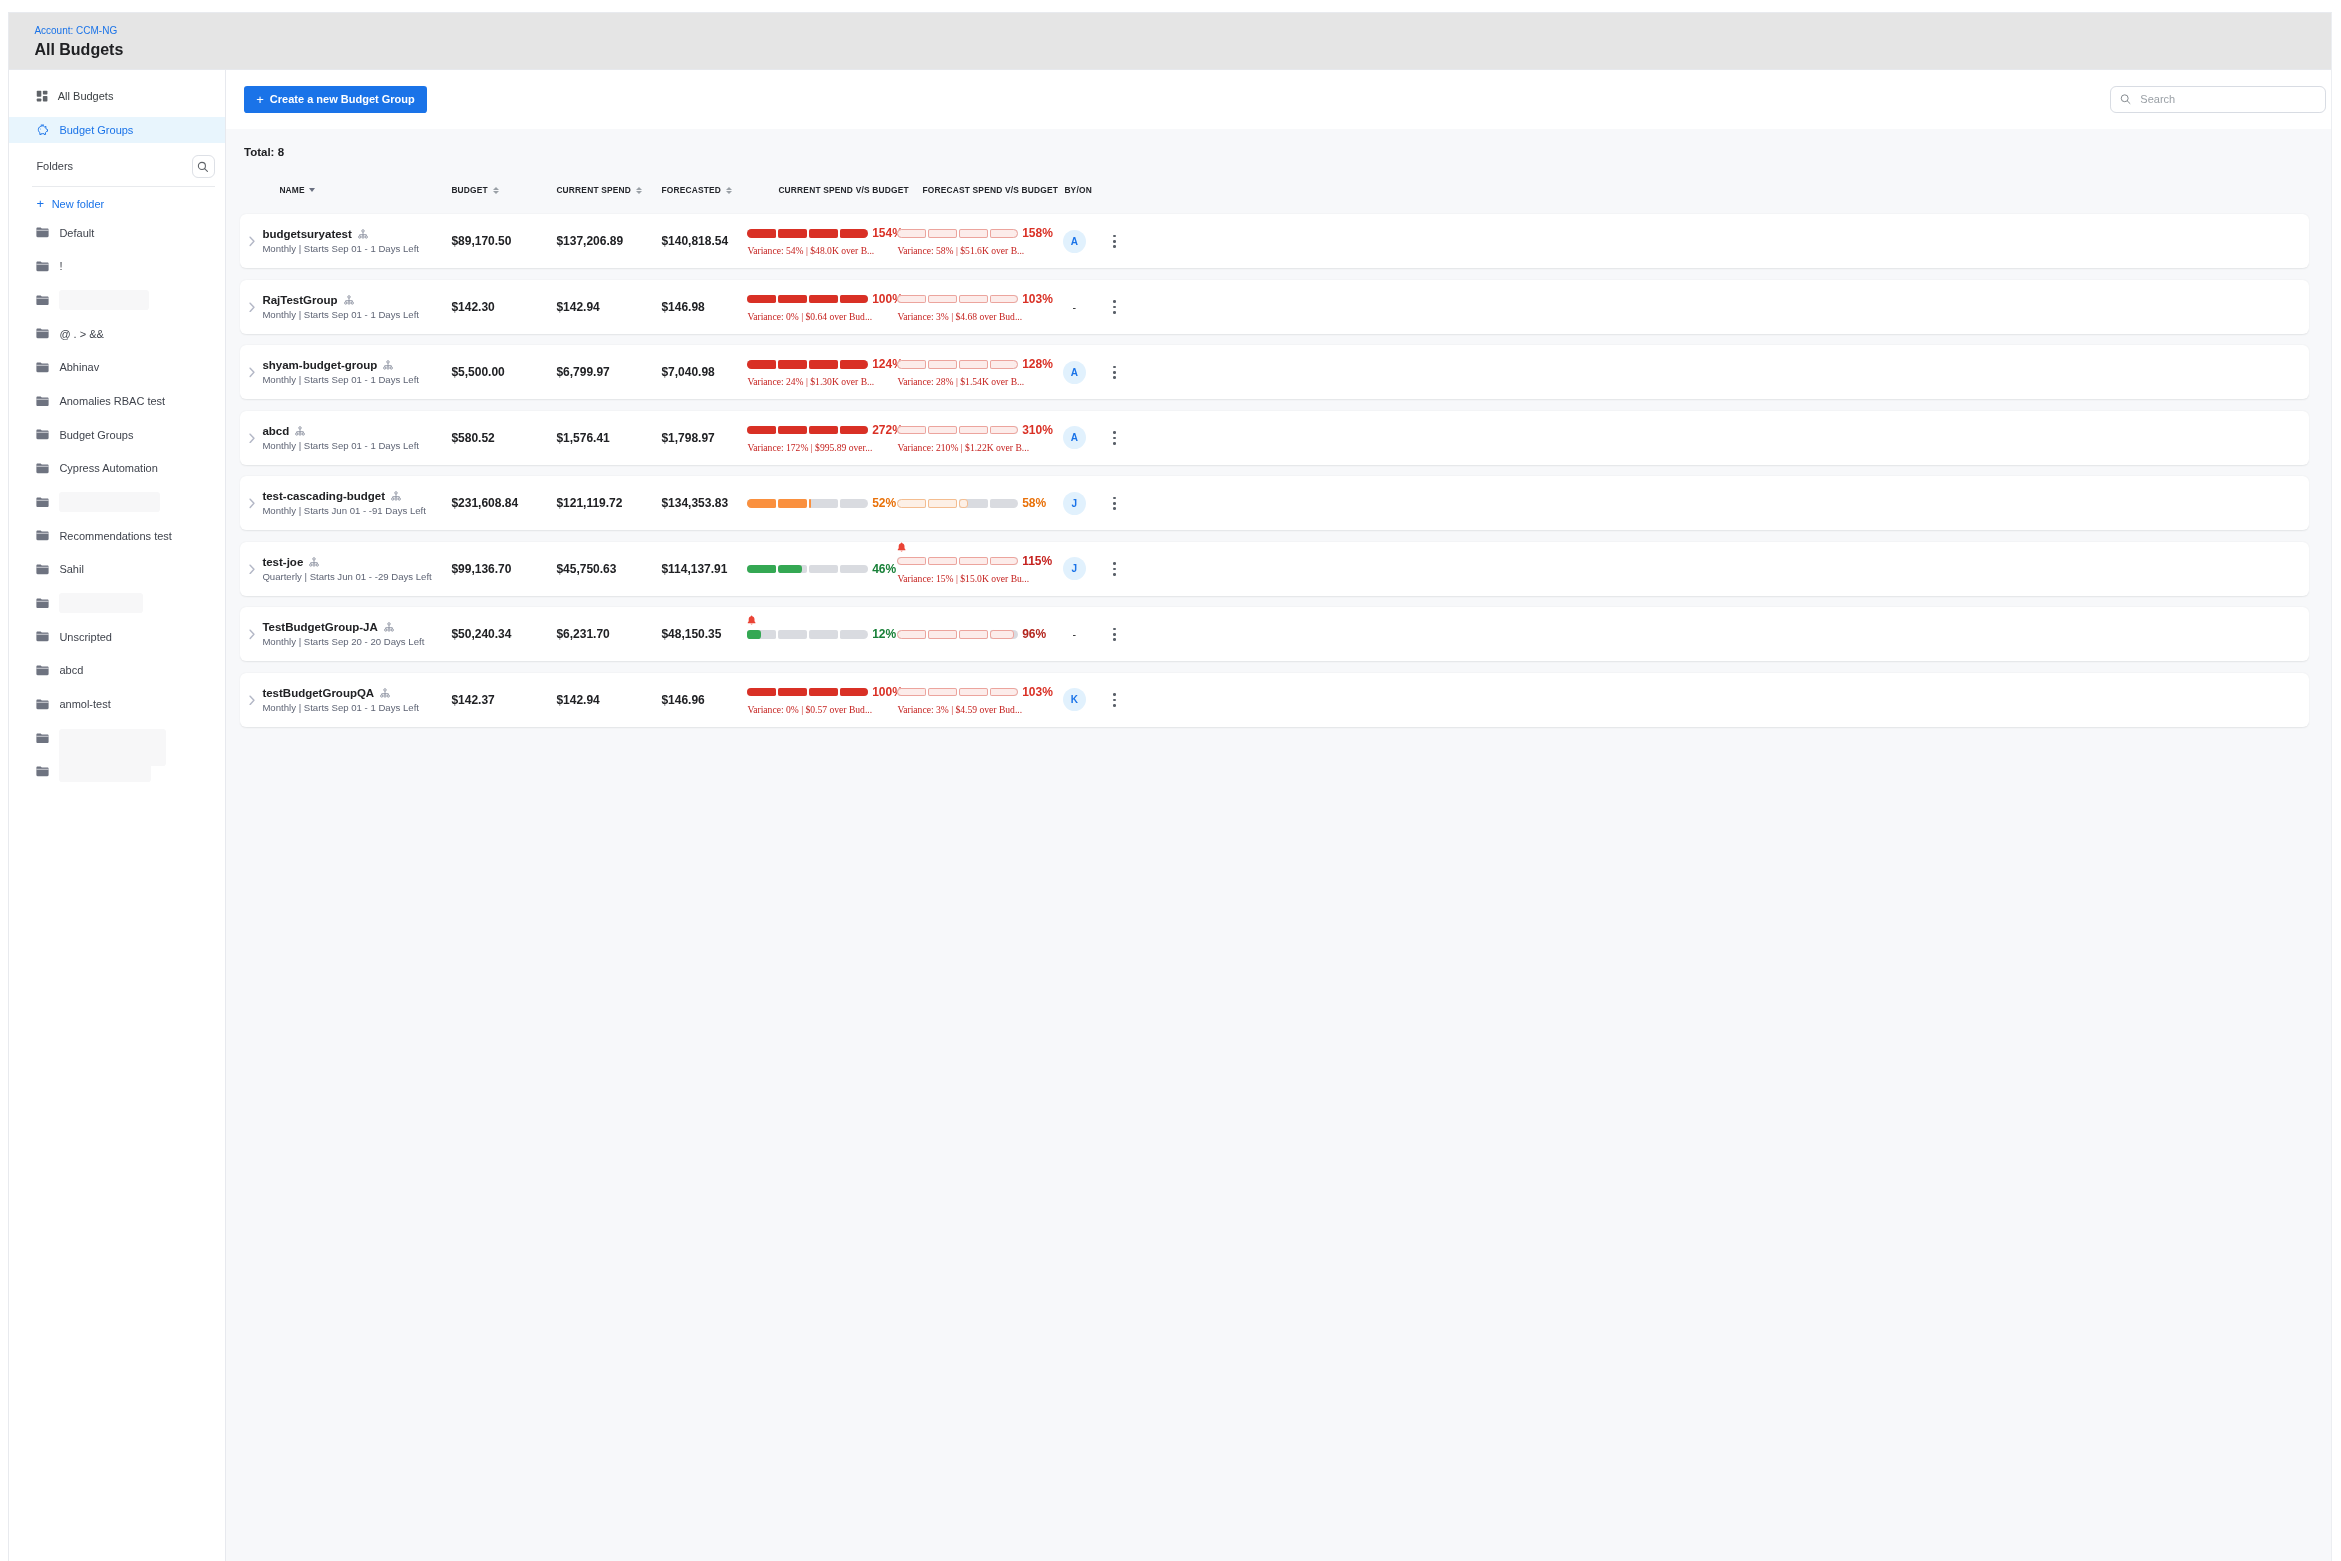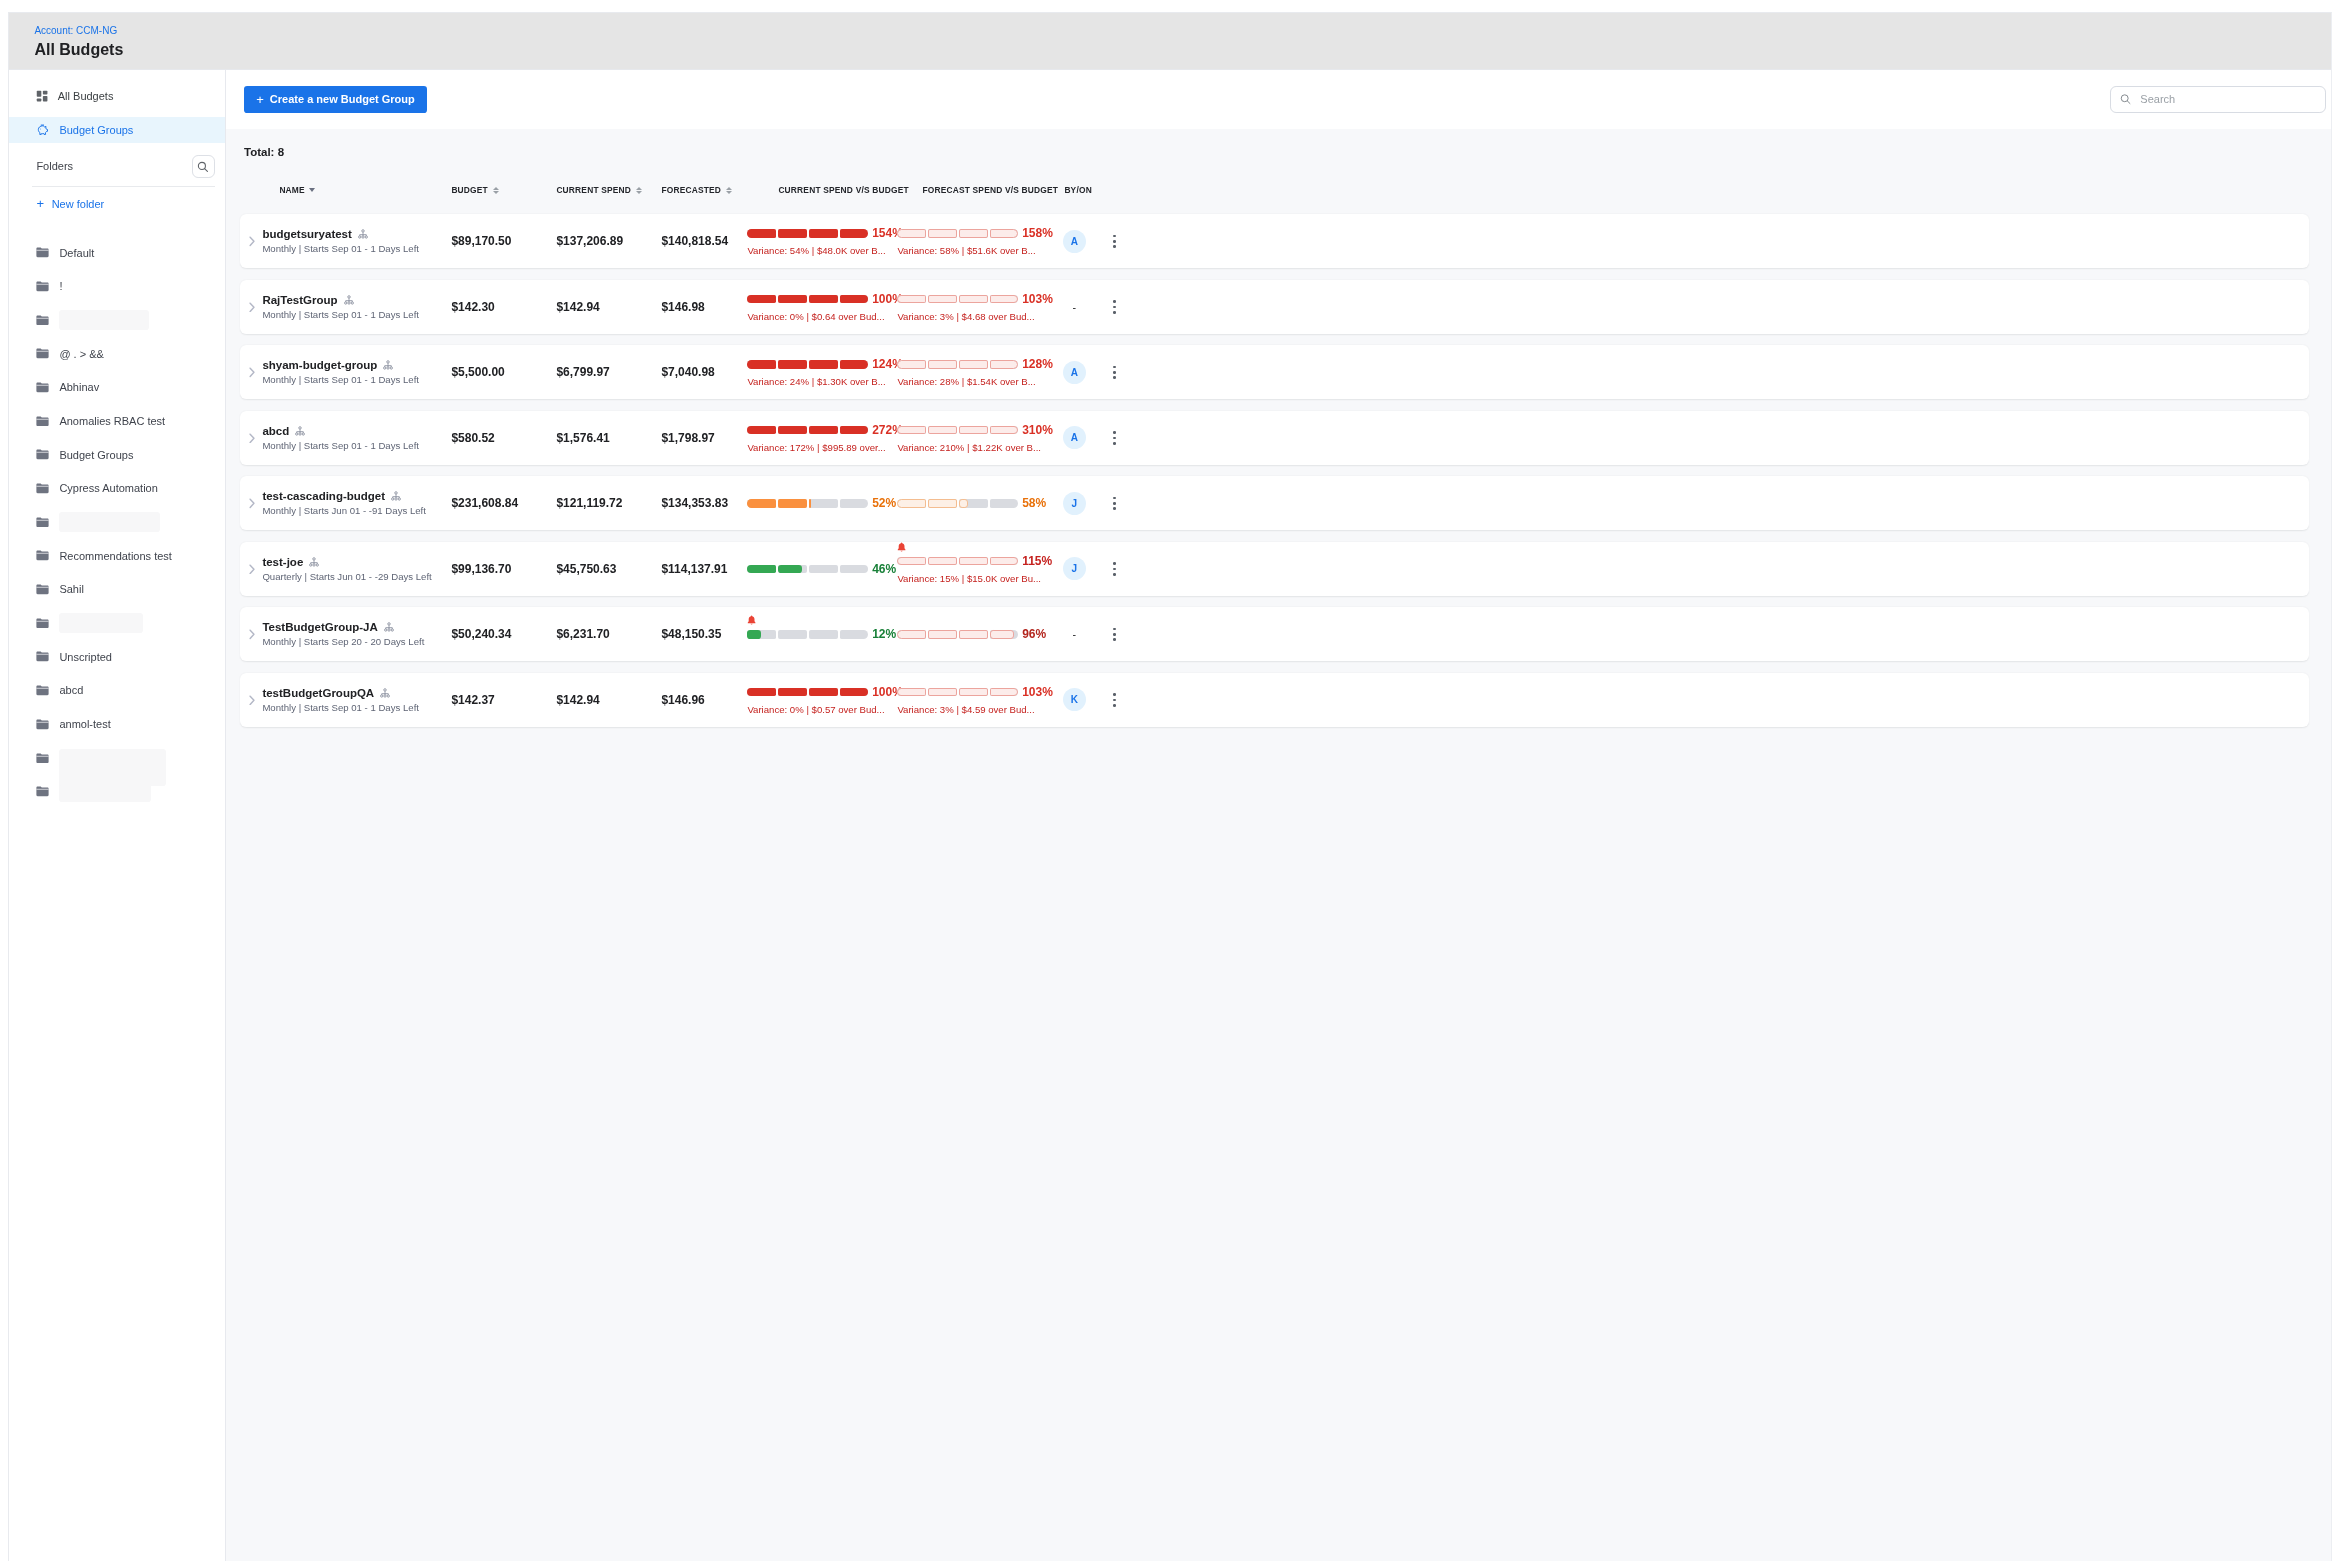--- a/index.html
+++ b/index.html
@@ -16,21 +16,21 @@
   .sidebar{width:217px;min-width:217px;border-right:0.8px solid #e7e9ee;padding-top:13px;overflow:hidden;position:relative;background:#fff;}
   .nav-item{display:flex;align-items:center;gap:9.2px;height:26px;padding-left:27px;font-size:11px;color:#3c4043;margin-bottom:7.7px;cursor:pointer;}
   .nav-item.active{background:#e8f5fd;color:#1a73e8;}
   .nav-item .nicon{display:flex;align-items:center;}
   .folders-head{display:flex;align-items:center;justify-content:space-between;padding:0 10.7px 0 27px;margin-top:12.2px;}
   .folders-title{font-size:11px;color:#40434a;}
   .search-btn{width:23px;height:23px;border:0.8px solid #dde0e6;border-radius:6.1px;background:#fff;display:flex;align-items:center;justify-content:center;cursor:pointer;}
   .sidebar-divider{height:0.8px;background:#e8eaed;margin:7.7px 10.7px 0 23px;}
   .new-folder{display:flex;align-items:center;gap:7.7px;color:#1a73e8;font-size:11px;font-weight:500;padding-left:27px;margin-top:10px;cursor:pointer;}
   .new-folder .plus{font-size:13px;font-weight:400;}
-  .folder-list{margin-top:32px;list-style:none;padding:0;}
+  .folder-list{margin-top:12px;list-style:none;padding:0;}
   .folder-item{display:flex;align-items:center;gap:10px;height:18.4px;margin-bottom:15.3px;padding-left:27px;font-size:11px;color:#3f434c;cursor:pointer;}
   .redact{background:#f7f7f8;border-radius:3.1px;height:20px;}
   .redact.tall{height:37px;position:relative;top:9.2px;}
   
   .main{flex:1;min-width:0;display:flex;flex-direction:column;background:#fff;}
   .toolbar{height:59px;min-height:59px;display:flex;align-items:center;justify-content:space-between;padding:0 4.6px 0 17.6px;}
   .create-btn{background:#1a73e8;color:#fff;border:none;border-radius:3.1px;height:27px;padding:0 12.2px;
     font-size:11px;font-weight:700;display:flex;align-items:center;gap:6.1px;cursor:pointer;font-family:inherit;}
   .create-btn .plus{font-size:13px;font-weight:400;}
   .search-box{width:216px;height:27.6px;border:0.8px solid #d8dce3;border-radius:6.1px;background:#fff;display:flex;align-items:center;gap:6.9px;padding:0 9.2px;}
@@ -60,21 +60,21 @@
   .barcell{display:flex;flex-direction:column;justify-content:center;align-self:stretch;}
   .barline{display:flex;align-items:center;gap:3.8px;position:relative;}
   .bar{display:flex;gap:1.9px;width:121px;min-width:121px;height:8.4px;}
   .seg{flex:1;background:#d9dbe0;border-radius:1.9px;position:relative;}
   .seg:first-child{border-radius:4.6px 1.9px 1.9px 4.6px;}
   .seg:last-child{border-radius:1.9px 4.6px 4.6px 1.9px;}
   .fill{height:100%;border-radius:3.1px;}
   .fill.full{border-radius:inherit;}
   .fill.outline{border:1.1px solid;}
   .pct{font-size:12px;font-weight:700;white-space:nowrap;}
-  .variance{font-size:9.6px;color:#c5221f;margin-top:5px;white-space:nowrap;}
+  .variance{font-size:9.6px;color:#c5221f;margin-top:5px;white-space:nowrap;font-family:Liberation Serif, serif;}
   .bell{position:absolute;left:-0.8px;top:-12.2px;}
   .bycell{display:flex;justify-content:center;}
   .avatar{width:23px;height:23px;border-radius:50%;background:#e1f1fd;color:#1a73e8;font-weight:700;font-size:10px;display:flex;align-items:center;justify-content:center;}
   .bydash{color:#202124;font-size:10.7px;}
   .menucell{display:flex;justify-content:center;}
   .dots{display:flex;flex-direction:column;gap:2.7px;cursor:pointer;padding:3.1px;}
   .dots span{width:2.7px;height:2.7px;border-radius:50%;background:#5a6069;display:block;}
 </style>
 </head>
 <body>

